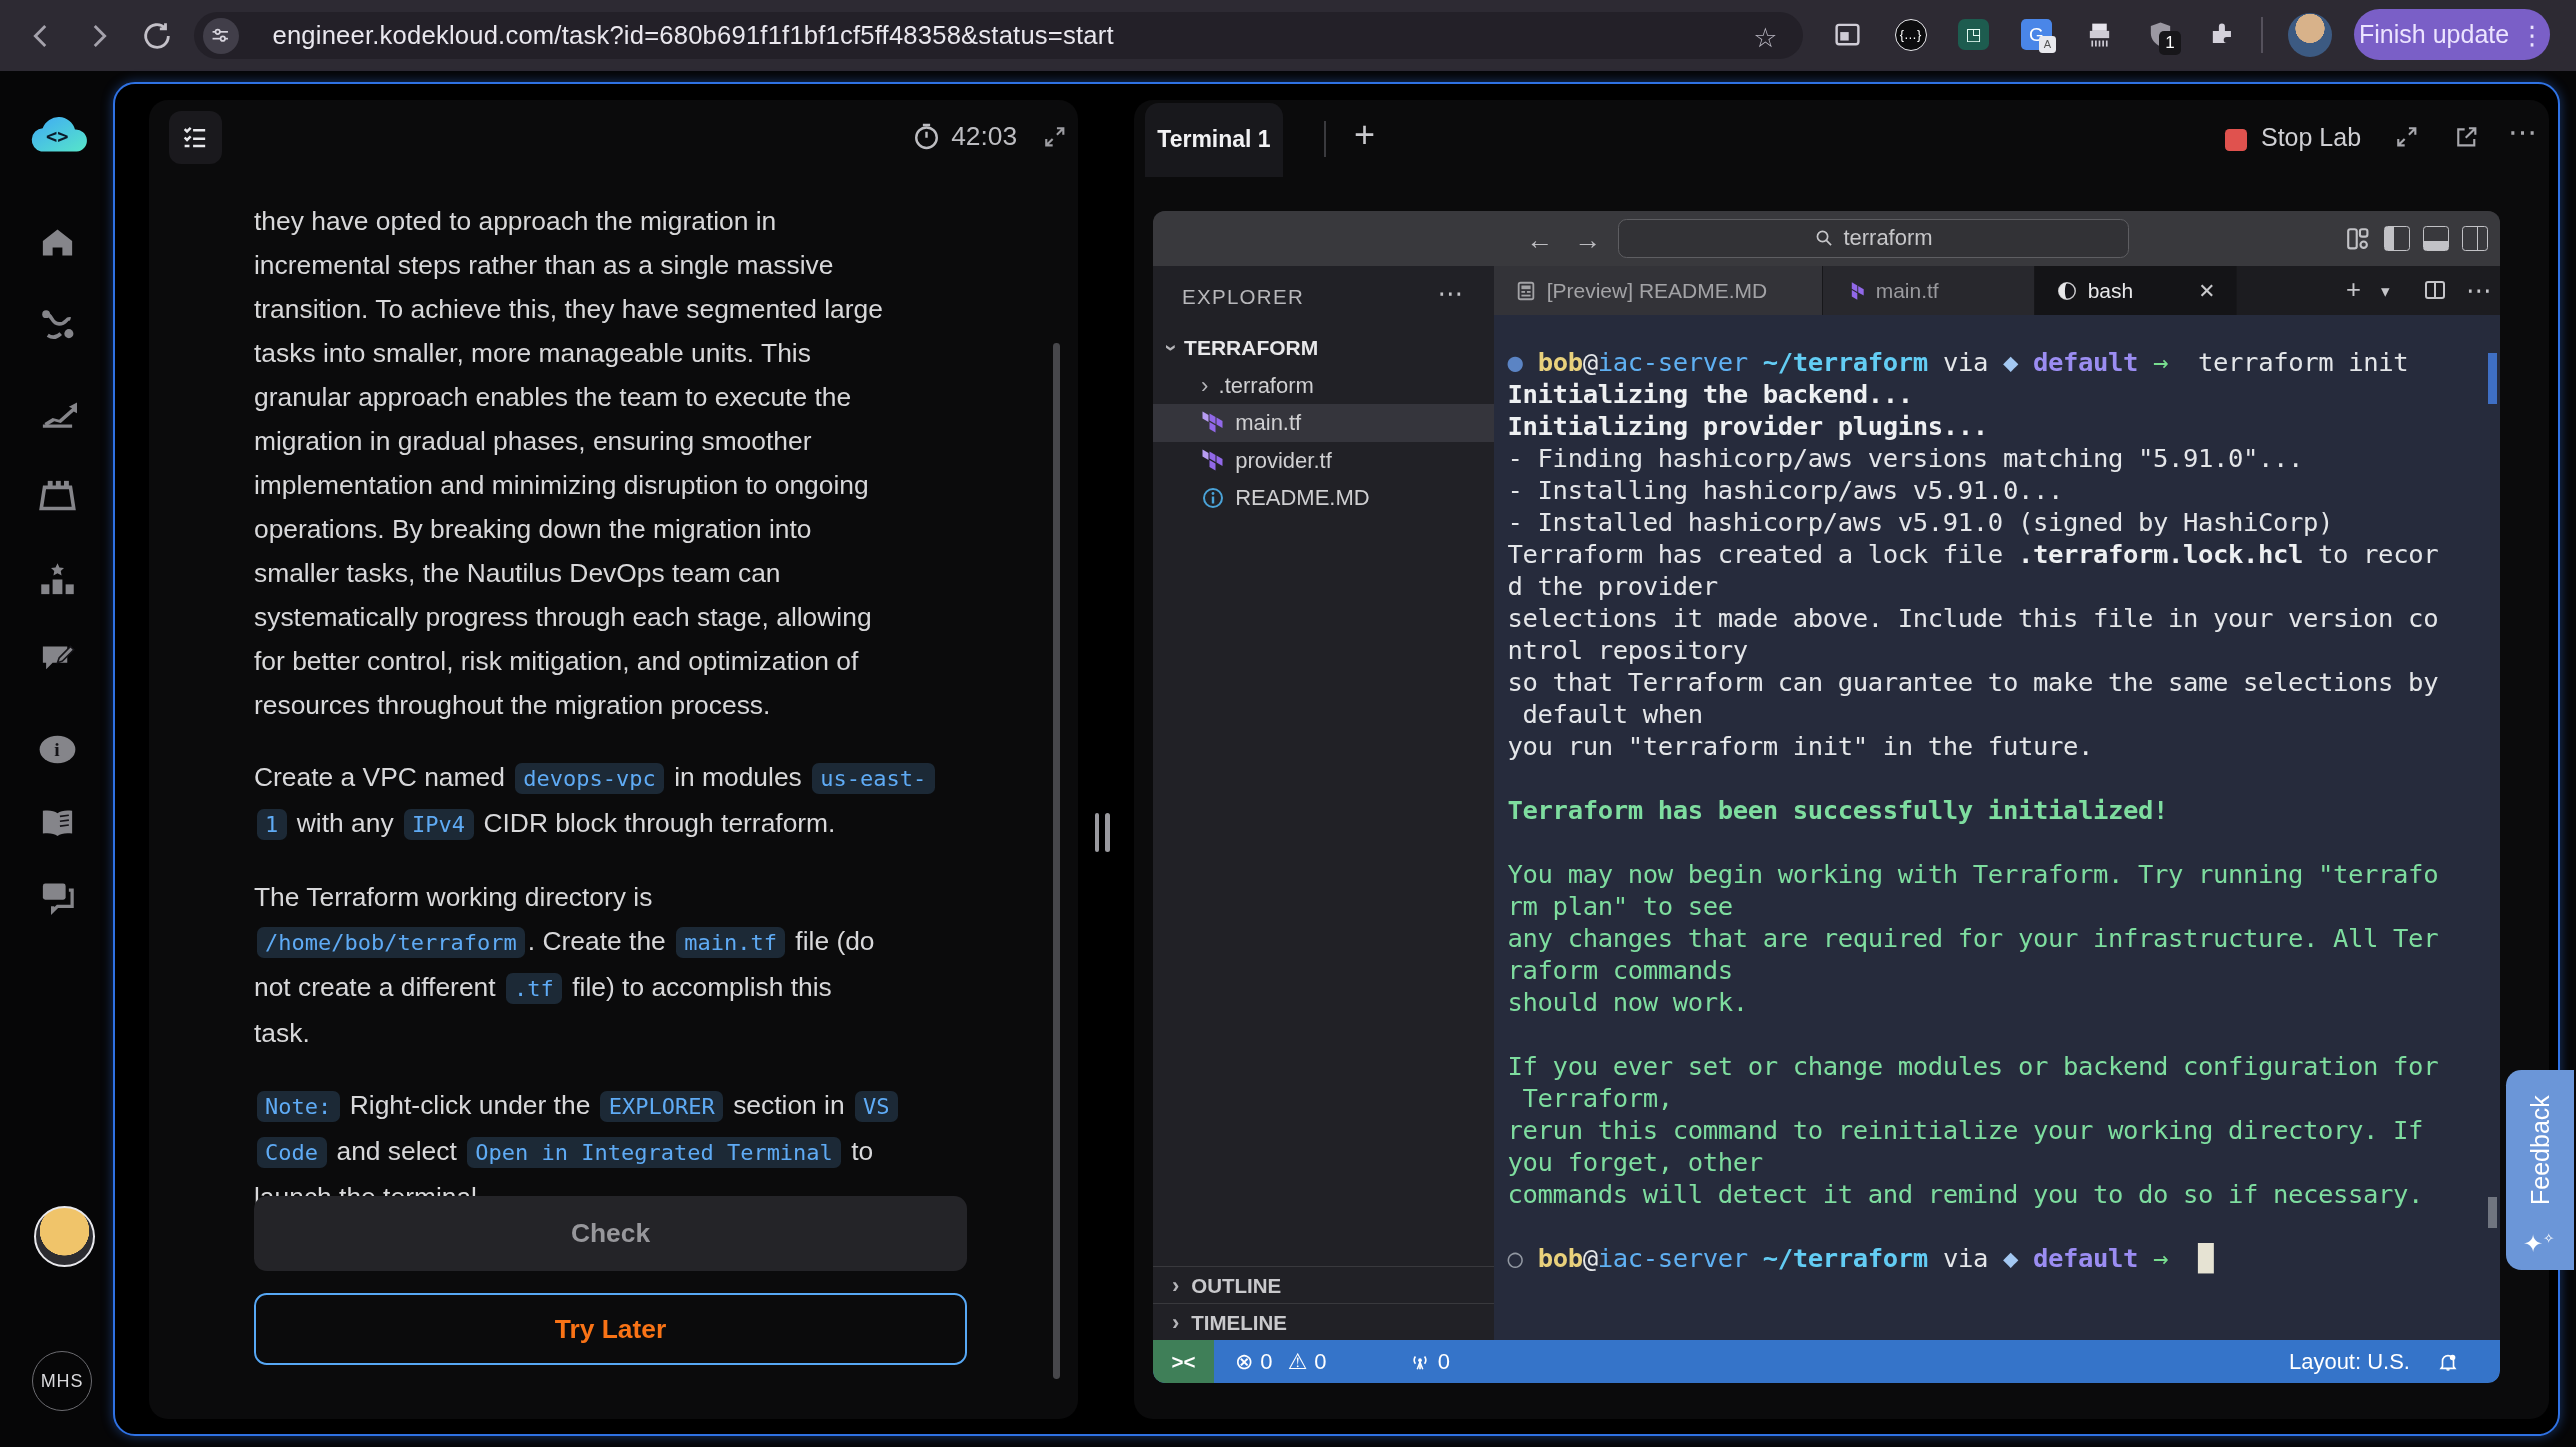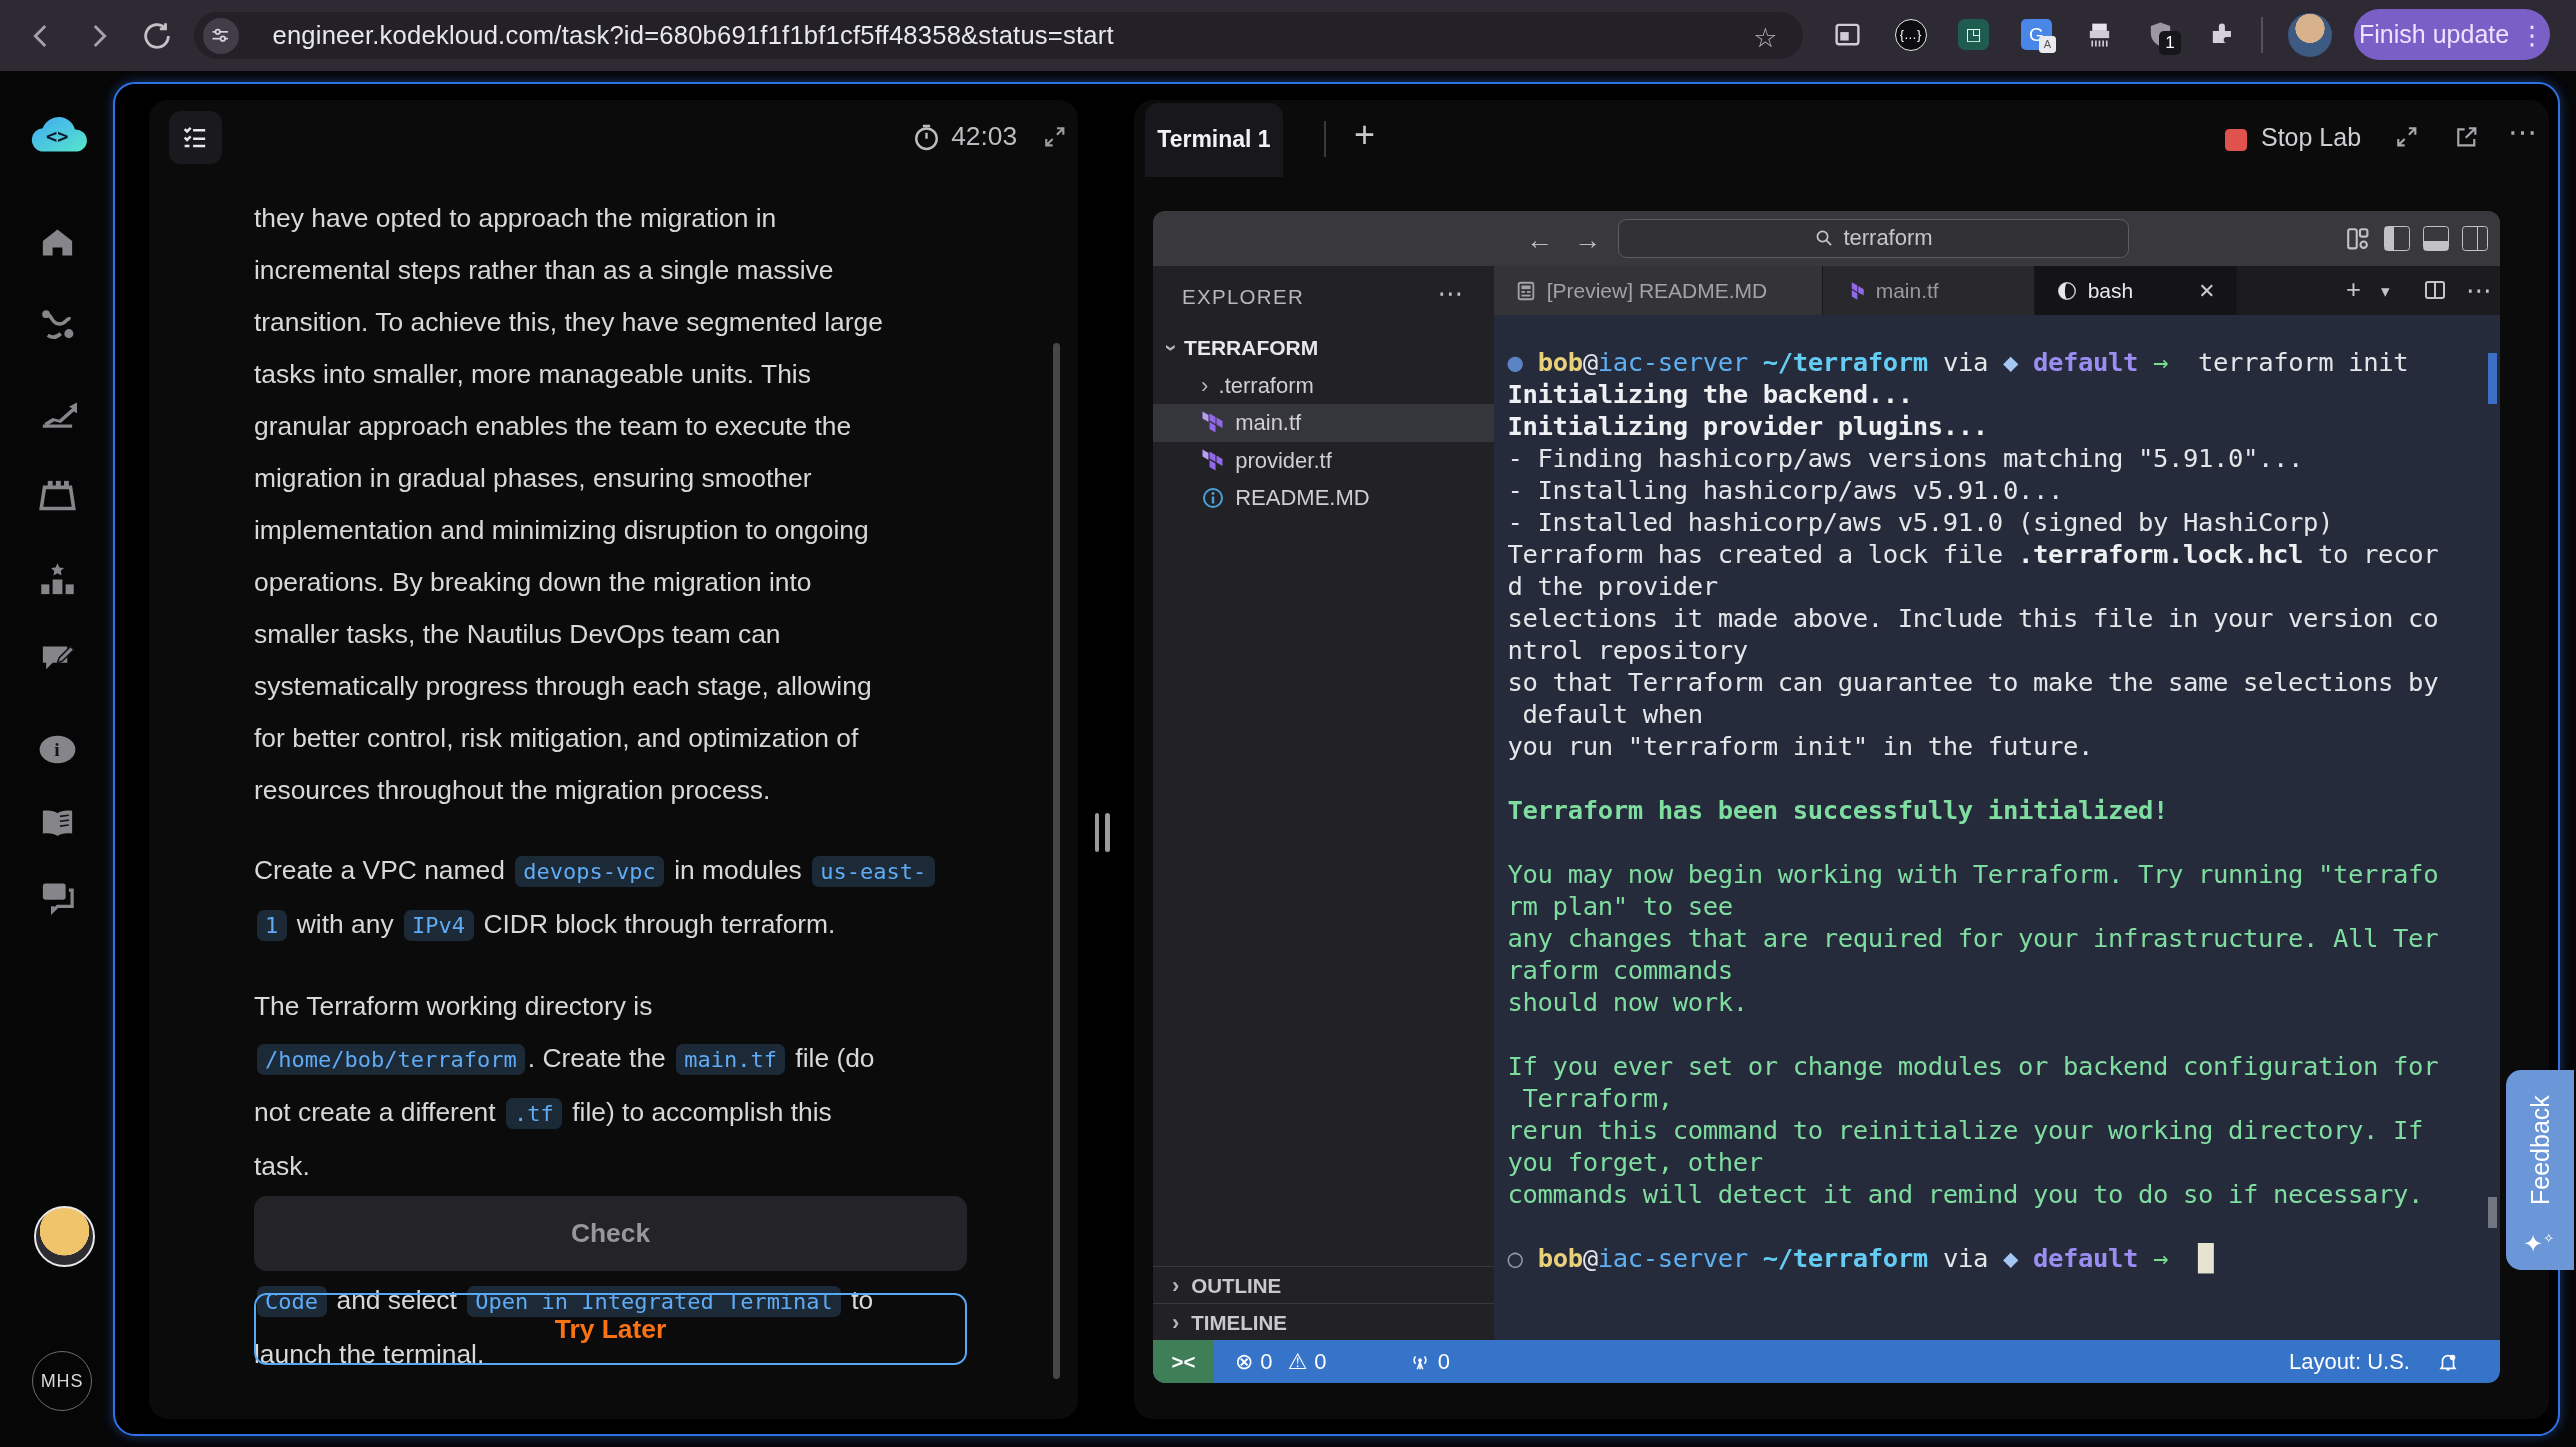--- a/index.html
+++ b/index.html
@@ -40,25 +40,25 @@
 
   #lab-window { position:absolute; left:113px; top:11px; width:2447px; height:1354px;
                 border:2.6px solid #2f72e4; border-radius:22px; background:#000;
                 box-shadow:0 0 12px rgba(47,114,228,.45); }
 
   
   #task-card { position:absolute; left:34px; top:16px; width:929px; height:1319px;
                background:#0b0b0c; border-radius:19px; overflow:hidden; }
   #task-tab { position:absolute; left:19.6px; top:11px; width:53px; height:53px; background:#1a191d; border-radius:12px;
               display:flex; align-items:center; justify-content:center; }
-  #timer-wrap { position:absolute; left:763px; top:20.5px; display:flex; align-items:flex-end; gap:10.2px;
+  #timer-wrap { position:absolute; left:763px; top:20.5px; display:flex; align-items:center; gap:10.2px;
                 color:#bdbdc1; font-size:26.4px; }
   #task-expand { position:absolute; left:893px; top:24px; color:#9d9da2; }
-  #task-body { position:absolute; left:105px; top:92px; width:713px; color:#d8d8da;
-               font-size:26.4px; line-height:52px; }
+  #task-body { position:absolute; left:105px; top:99px; width:713px; color:#d8d8da;
+               font-size:26.4px; line-height:44px; }
   #task-body p { white-space:pre-line; margin-bottom:28px; }
   .code { font-family:"DejaVu Sans Mono", monospace; font-size:22px; color:#5fabf5; background:#1c2936;
           border-radius:6.8px; padding:3.4px 8.5px; margin:0 2.6px; }
   #check-btn { position:absolute; left:105px; top:1096px; width:713px; height:75px; background:#242428;
                border:none; border-radius:12.8px; color:#97979b; font-size:26.4px; font-weight:bold;
                font-family:"Liberation Sans", sans-serif; }
   #try-btn { position:absolute; left:105px; top:1193px; width:713px; height:72px; background:transparent;
              border:2.6px solid #57a8f5; border-radius:12.8px; color:#f97316; font-size:26.4px; font-weight:bold;
              font-family:"Liberation Sans", sans-serif; }
   #task-scroll { position:absolute; left:904px; top:243px; width:6.8px; height:1036px; background:#47474b; border-radius:3.4px; }

